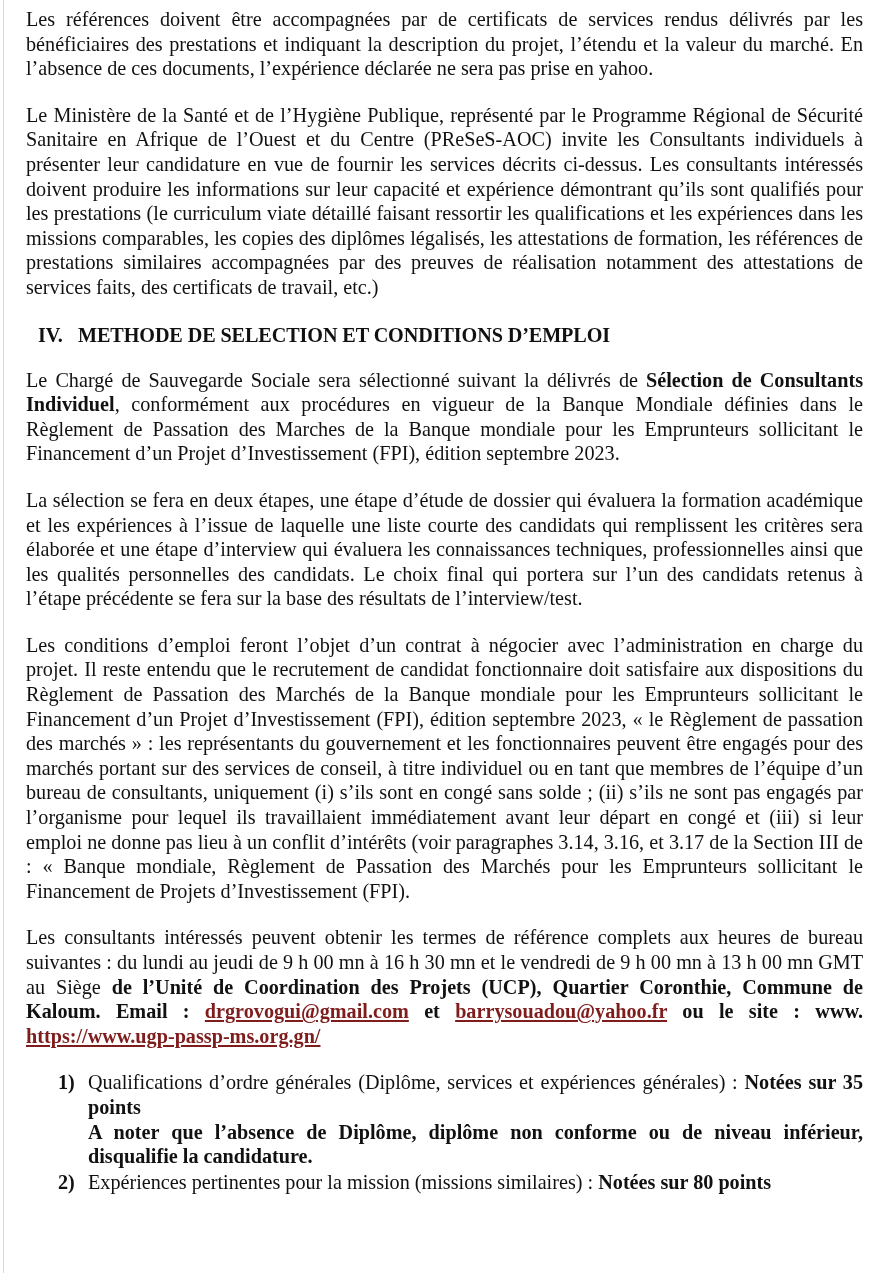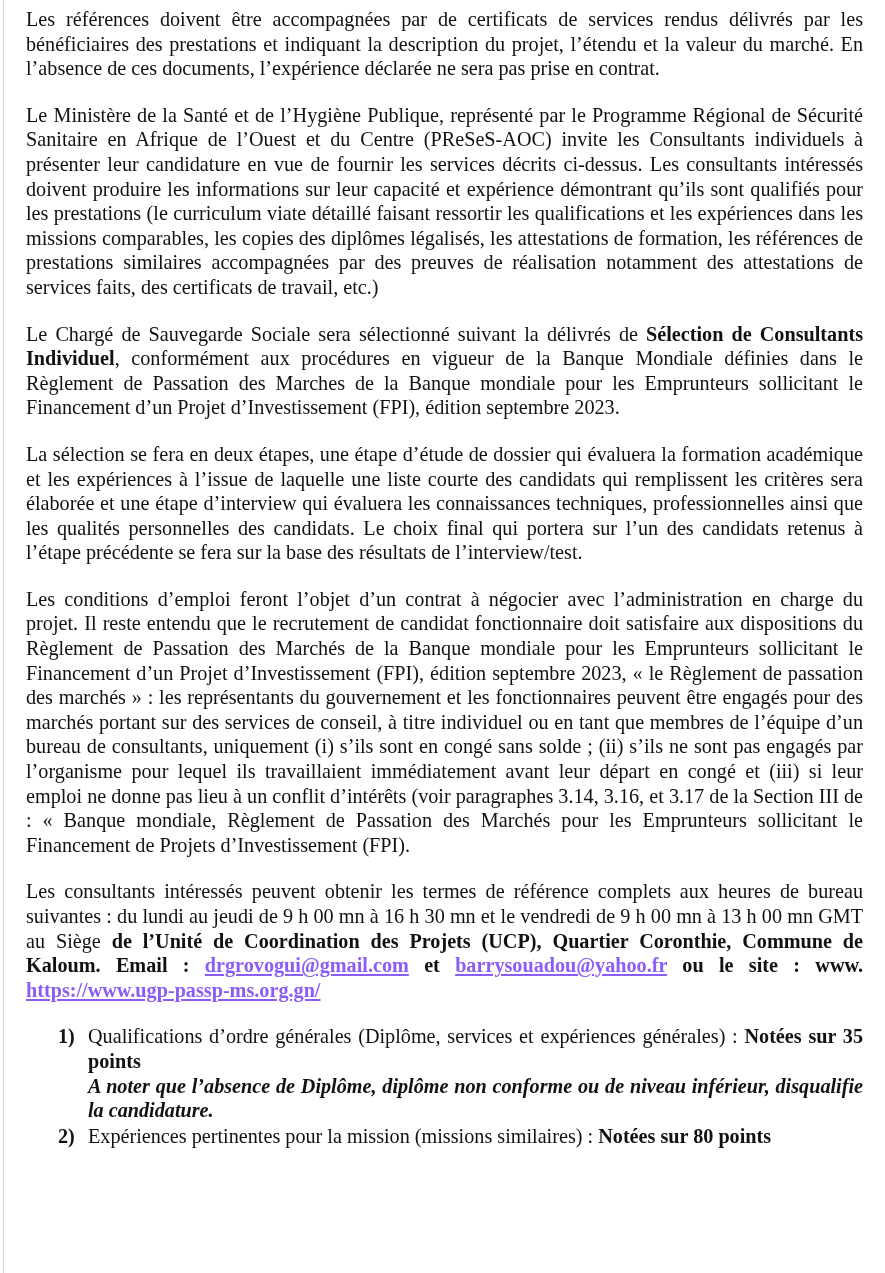--- a/index.html
+++ b/index.html
@@ -52,21 +52,21 @@
     font-size: 20.2px;
     line-height: 26px;
     letter-spacing: -0.1px;
   }
   .section-heading .num {
     display: inline-block;
     width: 40px;
   }
   b, strong { font-weight: bold; }
   .lnk {
-    color: #8b5cf6;
+    color: #7f1d1d;
     font-weight: bold;
     text-decoration: underline;
     text-underline-offset: 2px;
   }
   ol.criteria {
     list-style: none;
     margin: 0;
     padding: 0;
   }
   ol.criteria > li {
@@ -78,37 +78,39 @@
     text-align: justify;
   }
   ol.criteria > li .marker {
     position: absolute;
     left: 32px;
     top: 0;
     font-weight: bold;
   }
   .note-italic {
     display: block;
-    font-style: italic;
     font-weight: bold;
     text-align: justify;
     line-height: 24.6px;
   }
 </style>
 </head>
 <body>
 
 <div class="page">
 
   <div class="edge-rule"></div>
 
-  <p class="body-text para">Les références doivent être accompagnées par de certificats de services rendus délivrés par les bénéficiaires des prestations et indiquant la description du projet, l’étendu et la valeur du marché. En l’absence de ces documents, l’expérience déclarée ne sera pas prise en contrat.</p>
+  <p class="body-text para">Les références doivent être accompagnées par de certificats de services rendus délivrés par les bénéficiaires des prestations et indiquant la description du projet, l’étendu et la valeur du marché. En l’absence de ces documents, l’expérience déclarée ne sera pas prise en yahoo.</p>
 
   <p class="body-text para">Le Ministère de la Santé et de l’Hygiène Publique, représenté par le Programme Régional de Sécurité Sanitaire en Afrique de l’Ouest et du Centre (PReSeS-AOC) invite les Consultants individuels à présenter leur candidature en vue de fournir les services décrits ci-dessus.  Les consultants intéressés doivent produire les informations sur leur capacité et expérience démontrant qu’ils sont qualifiés pour les prestations (le curriculum viate détaillé faisant ressortir les qualifications et les expériences dans les missions comparables, les copies des diplômes légalisés, les attestations de formation, les références de prestations similaires accompagnées par des preuves de réalisation notamment des attestations de services faits, des certificats de travail, etc.)</p>
 
+  <div class="section-heading">
+    <span class="num">IV.</span><span>METHODE DE SELECTION ET CONDITIONS D’EMPLOI</span>
+  </div>
 
   <p class="body-text para">
     <span>Le Chargé de Sauvegarde Sociale sera sélectionné suivant la délivrés de </span><b>Sélection de Consultants Individuel</b><span>, conformément aux procédures en vigueur de la Banque Mondiale définies dans le Règlement de Passation des Marches de la Banque mondiale pour les Emprunteurs sollicitant le Financement d’un Projet d’Investissement (FPI), édition septembre 2023.</span>
   </p>
 
   <p class="body-text para">La sélection se fera en deux étapes, une étape d’étude de dossier qui évaluera la formation académique et les expériences à l’issue de laquelle une liste courte des candidats qui remplissent les critères sera élaborée et une étape d’interview qui évaluera les connaissances techniques, professionnelles ainsi que les qualités personnelles des candidats. Le choix final qui portera sur l’un des candidats retenus à l’étape précédente se fera sur la base des résultats de l’interview/test.</p>
 
   <p class="body-text para">Les conditions d’emploi feront l’objet d’un contrat à négocier avec l’administration en charge du projet.  Il reste entendu que le recrutement de candidat fonctionnaire doit satisfaire aux dispositions du Règlement de Passation des Marchés de la Banque mondiale pour les Emprunteurs sollicitant le Financement d’un Projet d’Investissement (FPI), édition septembre 2023, « le Règlement de passation des marchés » : les représentants du gouvernement et les fonctionnaires peuvent être engagés pour des marchés portant sur des services de conseil, à titre individuel ou en tant que membres de l’équipe d’un bureau de consultants, uniquement (i) s’ils sont en congé sans solde ; (ii) s’ils ne sont pas engagés par l’organisme pour lequel ils travaillaient immédiatement avant leur départ en congé et (iii) si leur emploi ne donne pas lieu à un conflit d’intérêts (voir paragraphes 3.14, 3.16, et 3.17  de la Section III de : « Banque mondiale, Règlement de Passation des Marchés pour les Emprunteurs sollicitant le Financement de Projets d’Investissement (FPI).</p>
 
   <p class="body-text para">

